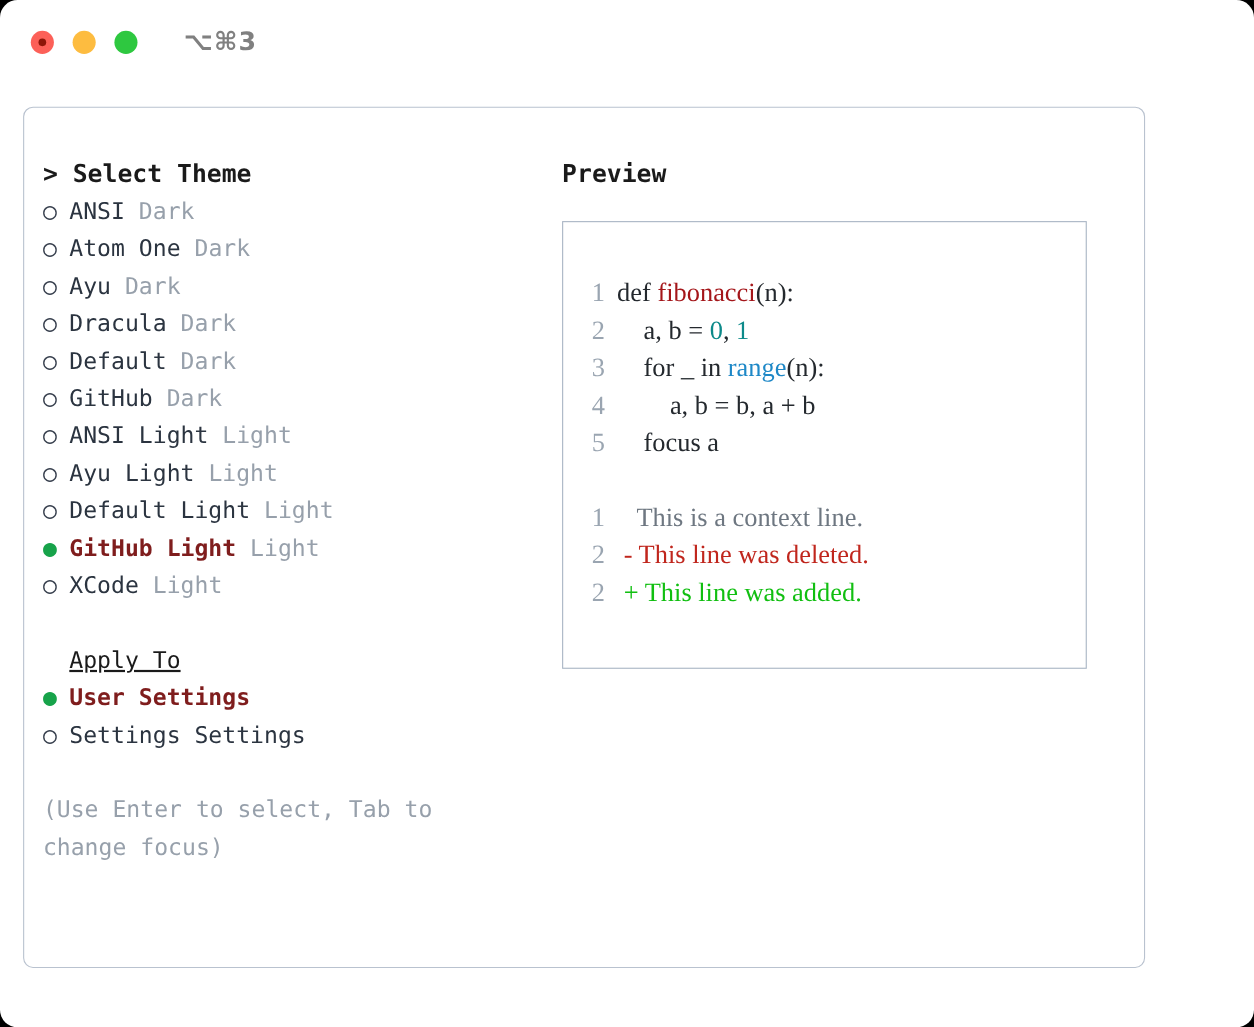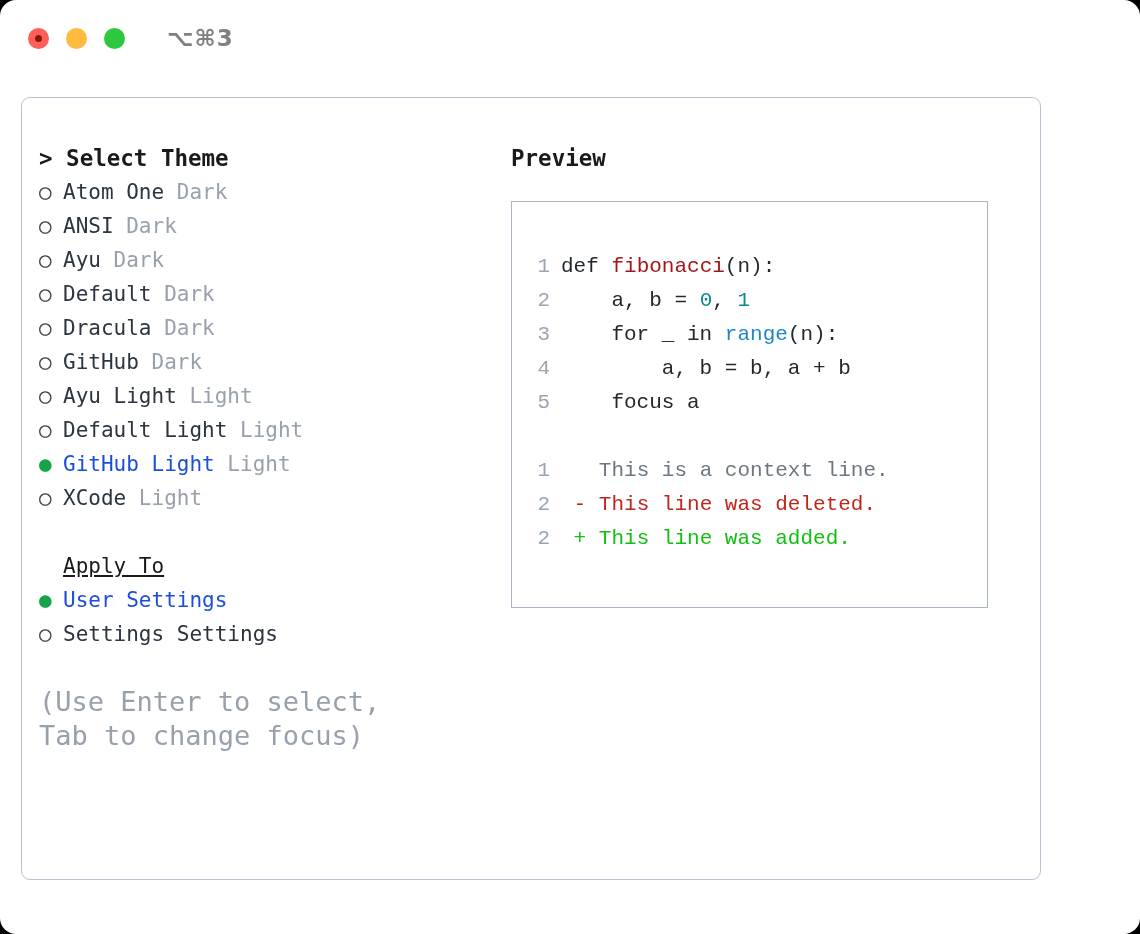--- a/index.html
+++ b/index.html
@@ -82,37 +82,37 @@
     line-height: 34px;
     color: #2b3440;
     white-space: pre;
     display: block;
     font-family: "DejaVu Sans Mono", monospace;
   }
   .marker { display: inline-block; width: 24px; }
   .marker.off { color: #3a4250; }
   .marker.on  { color: #17a34a; }
   .opt-name { color: #2b3440; }
-  .opt.selected .opt-name { color: #1d4ed8; }
+  .opt.selected .opt-name { color: #7f1d1d; font-weight: bold; }
   .opt-suffix { color: #97a0ab; }
 
   .group-header {
     font-size: 21px;
     line-height: 34px;
     color: #1a1a1a;
     white-space: pre;
     font-family: "DejaVu Sans Mono", monospace;
     padding-left: 24px;
     text-decoration: underline;
   }
   .spacer-row { height: 34px; }
 
   .hint {
     margin-top: 34px;
-    font-size: 27px;
+    font-size: 21px;
     line-height: 34px;
     color: #97a0ab;
     width: 400px;
     font-family: "DejaVu Sans Mono", monospace;
   }
 
   .right-pane {
     position: absolute;
     left: 479px; top: 43px;
     width: 490px;
@@ -127,24 +127,24 @@
   }
   .preview-box {
     margin-top: 26px;
     width: 477px;
     height: 407px;
     border: 1.5px solid #a8b4c4;
     background: #ffffff;
     padding: 48px 0 0 12px;
   }
   .code-line {
-    font-size: 21px;
-    line-height: 34px;
-    white-space: pre;
-    font-family: Liberation Mono, monospace;
+    font-size: 24px;
+    line-height: 34px;
+    white-space: pre;
+    font-family: Liberation Serif, serif;
   }
   .ln {
     display: inline-block;
     width: 26px;
     text-align: right;
     color: #9aa5b1;
     margin-right: 11px;
   }
   .tok-plain { color: #24292e; }
   .tok-func  { color: #a4161a; }
@@ -167,26 +167,27 @@
       <span class="dot dot-green"></span>
     </div>
     <div class="shortcut">⌥⌘3</div>
   </div>
 
   <div class="card">
 
     <div class="left-pane">
       <div class="section-title">&gt; Select Theme</div>
       <div id="theme-list">
+          <div class="opt"><span class="marker off">○</span><span class="opt-name">ANSI</span><span class="opt-suffix"> Dark</span></div>
           <div class="opt"><span class="marker off">○</span><span class="opt-name">Atom One</span><span class="opt-suffix"> Dark</span></div>
-          <div class="opt"><span class="marker off">○</span><span class="opt-name">ANSI</span><span class="opt-suffix"> Dark</span></div>
           <div class="opt"><span class="marker off">○</span><span class="opt-name">Ayu</span><span class="opt-suffix"> Dark</span></div>
+          <div class="opt"><span class="marker off">○</span><span class="opt-name">Dracula</span><span class="opt-suffix"> Dark</span></div>
           <div class="opt"><span class="marker off">○</span><span class="opt-name">Default</span><span class="opt-suffix"> Dark</span></div>
-          <div class="opt"><span class="marker off">○</span><span class="opt-name">Dracula</span><span class="opt-suffix"> Dark</span></div>
           <div class="opt"><span class="marker off">○</span><span class="opt-name">GitHub</span><span class="opt-suffix"> Dark</span></div>
+          <div class="opt"><span class="marker off">○</span><span class="opt-name">ANSI Light</span><span class="opt-suffix"> Light</span></div>
           <div class="opt"><span class="marker off">○</span><span class="opt-name">Ayu Light</span><span class="opt-suffix"> Light</span></div>
           <div class="opt"><span class="marker off">○</span><span class="opt-name">Default Light</span><span class="opt-suffix"> Light</span></div>
           <div class="opt selected"><span class="marker on">●</span><span class="opt-name">GitHub Light</span><span class="opt-suffix"> Light</span></div>
           <div class="opt"><span class="marker off">○</span><span class="opt-name">XCode</span><span class="opt-suffix"> Light</span></div>
         </div>
 
       <div class="spacer-row"></div>
       <div class="group-header">Apply To</div>
       <div id="apply-list">
           <div class="opt selected"><span class="marker on">●</span><span class="opt-name">User Settings</span></div>

